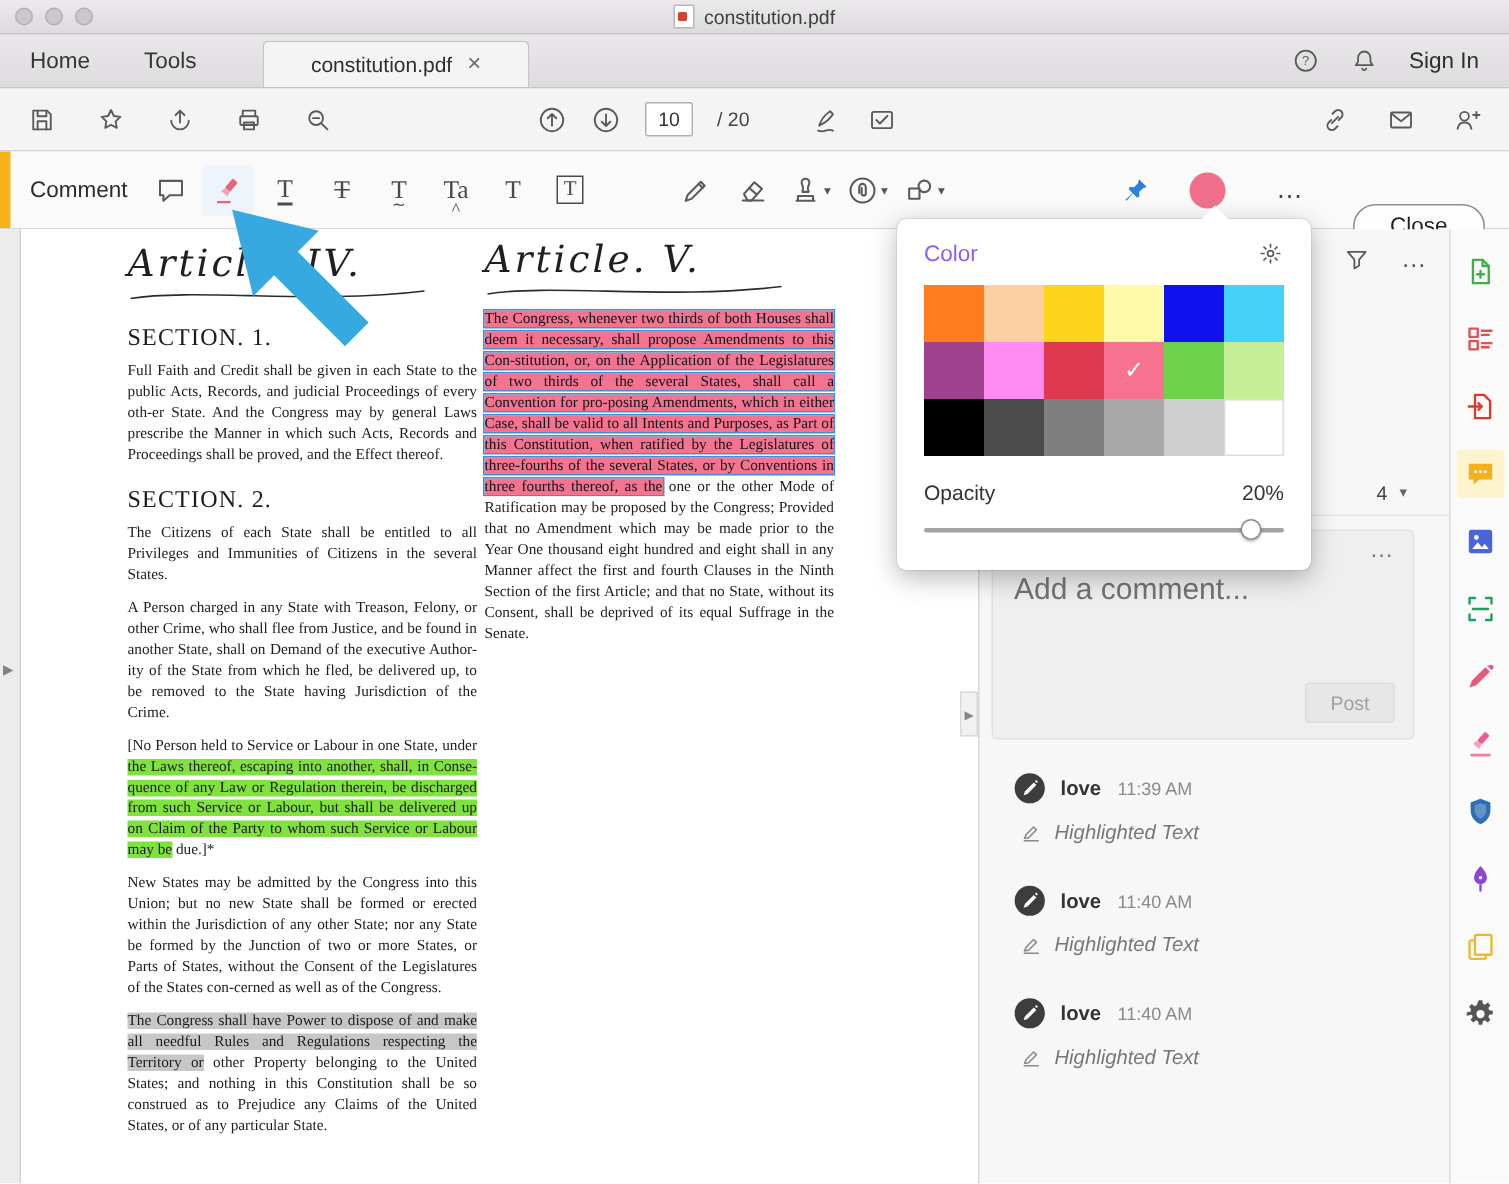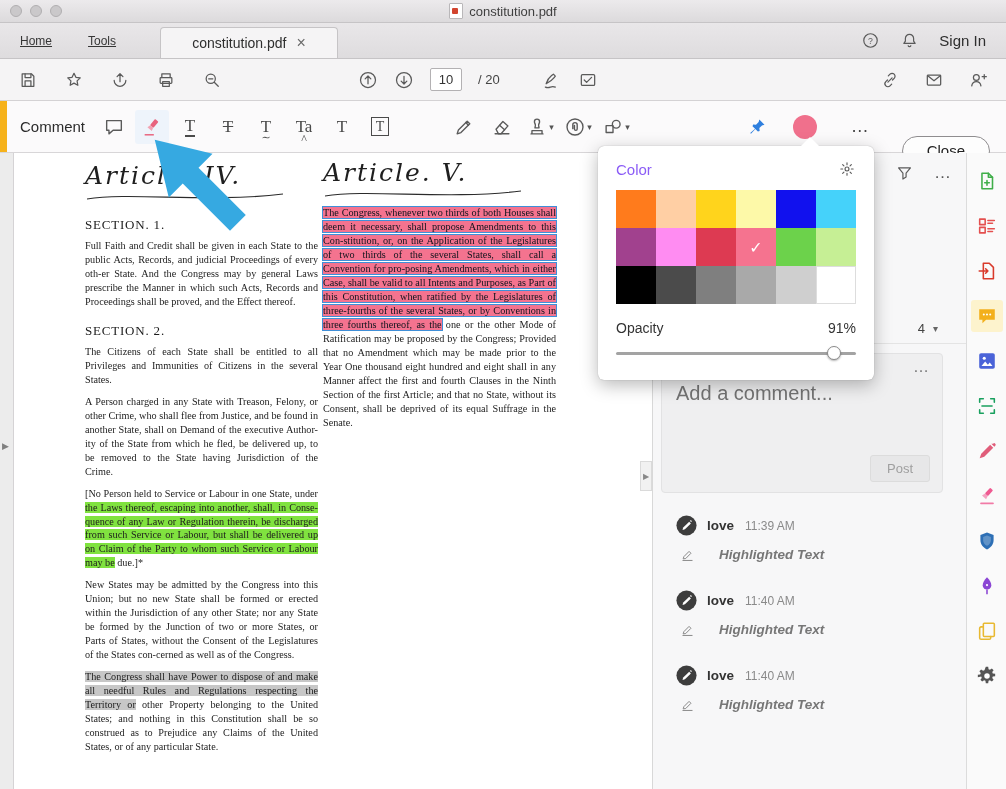--- a/index.html
+++ b/index.html
@@ -10,21 +10,21 @@
             display:flex;align-items:center;position:relative;}
   .traffic{display:flex;gap:8px;margin-left:10px;z-index:2;}
   .tl{width:12px;height:12px;border-radius:50%;background:#cac8ca;border:1px solid #b1afb1;box-sizing:border-box;}
   .title-center{position:absolute;left:0;right:0;display:flex;justify-content:center;align-items:center;gap:6px;
                 font-size:13px;color:#3f3f3f;}
   .pdficon{position:relative;width:12px;height:14px;background:#fff;border:1px solid #b9b7b9;border-radius:1px;display:inline-block;}
   .pdficon::after{content:"";position:absolute;left:2px;top:4px;width:6px;height:6px;background:#d2442f;border-radius:1px;}
   
   .tabbar{height:35px;background:linear-gradient(#e9e7e9,#dedcde);border-bottom:1px solid #c6c4c6;
           display:flex;align-items:stretch;}
-  .apptab{padding:0 18px;display:flex;align-items:center;font-size:12px;color:#363636;text-decoration:underline;}
+  .apptab{padding:0 18px;display:flex;align-items:center;font-size:15px;color:#363636;}
   .apptab:first-child{margin-left:2px;}
   .doctab{margin-left:26px;align-self:flex-end;height:31px;width:178px;background:#f5f4f5;
           border:1px solid #c6c4c6;border-bottom:none;border-radius:4px 4px 0 0;box-sizing:border-box;
           display:flex;align-items:center;justify-content:center;gap:10px;font-size:14px;color:#2e2e2e;}
   .tabclose{color:#6a6a6a;font-size:16px;line-height:1;}
   .tab-right{margin-left:auto;display:flex;align-items:center;gap:20px;padding-right:20px;}
   .ticon svg{width:19px;height:19px;display:block;}
   .signin{font-size:15px;color:#2e2e2e;}
   
   .toolbar{height:41px;background:#f5f4f5;border-bottom:1px solid #d4d2d4;display:flex;align-items:center;position:relative;}
@@ -65,21 +65,21 @@
   .content{position:absolute;top:153px;left:0;width:1006px;height:636px;background:#fff;}
   .leftstrip{position:absolute;left:0;top:0;width:14px;height:100%;background:#ececec;border-right:1px solid #d5d3d5;box-sizing:border-box;}
   .collapse-l{position:absolute;top:288px;left:2px;font-size:9px;color:#808080;}
   .docarea{position:absolute;left:15px;top:0;width:625px;height:100%;background:#fff;overflow:hidden;}
   .doccol{position:absolute;top:8px;width:233px;font-family:"Liberation Serif",serif;color:#1c1c1c;}
   #col-left{left:70px;}
   #col-right{left:308px;top:5px;}
   .script-heading{font-style:italic;font-size:25px;letter-spacing:2px;color:#1f1f1f;margin:0 0 1px;
                   font-family:"DejaVu Serif",serif;}
   .swash{display:block;margin:0 0 6px;}
-  .section-title{font-size:13px;letter-spacing:.8px;margin:14px 0 6px;}
+  .section-title{font-size:16px;letter-spacing:.8px;margin:14px 0 6px;}
   .dpara{font-size:10.2px;line-height:1.37;text-align:justify;margin:0 0 8px;}
   .hl-green{background:#80e23f;}
   .hl-gray{background:#c7c7c7;}
   .hl-pink{background:#f4738f;outline:1.5px solid #3f8fd8;color:#10131c;}
   .midcollapse{position:absolute;left:640px;top:308px;width:12px;height:30px;background:#f1f1f1;border:1px solid #dadada;
                display:flex;align-items:center;justify-content:center;font-size:8px;color:#888;box-sizing:border-box;}
   
   .cpanel{position:absolute;left:652px;top:0;width:314px;height:100%;background:#f7f7f8;border-left:1px solid #d8d8d8;box-sizing:border-box;}
   .cp-header{position:absolute;top:10px;right:14px;display:flex;align-items:center;gap:20px;color:#555;}
   .cph-icon svg{width:19px;height:19px;display:block;}
@@ -91,21 +91,21 @@
   .ab-dots{position:absolute;top:4px;right:12px;color:#777;font-size:16px;letter-spacing:1px;}
   .ab-ph{position:absolute;top:28px;left:14px;font-size:20px;color:#737373;}
   .postbtn{position:absolute;right:12px;bottom:10px;padding:5px 16px;background:#e7e7e8;border:1px solid #dcdcdc;
            border-radius:3px;color:#9f9f9f;font-size:13px;font-family:inherit;}
   .clist{position:absolute;left:0;right:0;top:348px;bottom:0;overflow:hidden;padding:0 10px;}
   .citem{padding:13px 12px 14px;}
   .crow{display:flex;align-items:center;gap:9px;}
   .avatar svg{width:23px;height:23px;display:block;}
   .cauthor{font-size:13.5px;font-weight:bold;color:#333;}
   .ctime{font-size:12px;color:#8a8a8a;margin-left:2px;}
-  .ctype{display:flex;align-items:flex-end;gap:24px;margin:10px 0 0 5px;font-weight:bold;}
+  .ctype{display:flex;align-items:flex-end;gap:8px;margin:10px 0 0 5px;}
   .ctype-icon svg{width:15px;height:15px;display:block;}
   .ctype-label{font-size:13.5px;font-style:italic;color:#777;}
   
   .rail{position:absolute;left:966px;top:0;width:40px;height:100%;background:#fafafa;border-left:1px solid #dcdcdc;
         display:flex;flex-direction:column;align-items:center;padding-top:12px;gap:13px;box-sizing:border-box;}
   .rtool{width:32px;height:32px;display:flex;align-items:center;justify-content:center;border-radius:3px;}
   .rtool svg{width:22px;height:22px;display:block;}
   .rtool.active{background:#fdf3cd;}
   
   .popover{position:absolute;left:598px;top:146px;width:276px;background:#fff;border-radius:6px;z-index:40;
@@ -572,21 +572,21 @@
       <div class="swatch" style="background: rgb(198, 239, 149);"></div>
       <div class="swatch" style="background: rgb(0, 0, 0);"></div>
       <div class="swatch" style="background: rgb(75, 75, 75);"></div>
       <div class="swatch" style="background: rgb(127, 127, 127);"></div>
       <div class="swatch" style="background: rgb(169, 169, 169);"></div>
       <div class="swatch" style="background: rgb(207, 207, 207);"></div>
       <div class="swatch white" style="background: rgb(255, 255, 255);"></div>
     </div>
   <div class="op-row">
     <span>Opacity</span>
-    <span>91%</span>
+    <span>20%</span>
   </div>
   <div class="slider">
     <div class="track"></div>
     <div class="handle" id="op-handle" style="left: calc(91% - 7px);"></div>
   </div>
 </div>
 
 <svg class="cursor-arrow" viewBox="0 0 56 56">
   <polygon points="1,1 34,9 26,17 53,44 44,53 17,26 9,34" fill="#36a9e1"></polygon>
 </svg>

